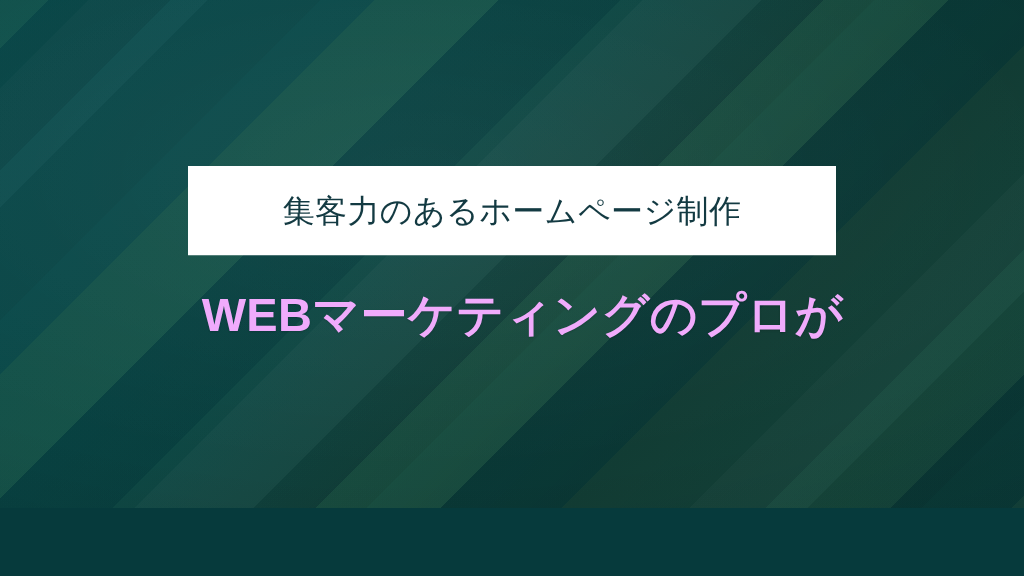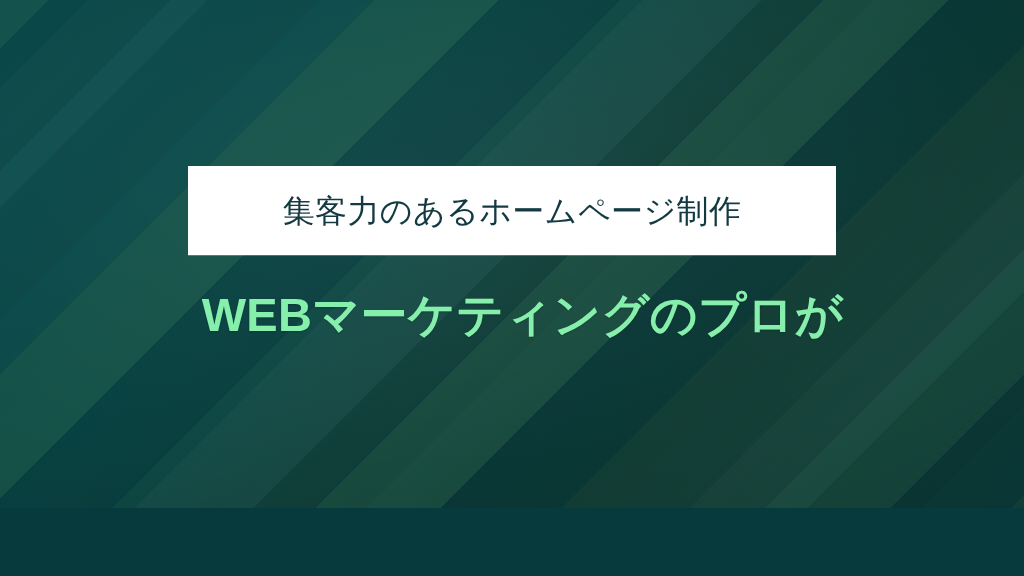--- a/index.html
+++ b/index.html
@@ -125,21 +125,21 @@
   .headline {
     position: absolute;
     left: 0;
     right: 0;
     top: 283px;
     text-align: center;
   }
 
   .headline-line {
     display: block;
-    color: #86efac;
+    color: #f0abfc;
     font-size: 47px;
     font-weight: bold;
     line-height: 1.38;
     letter-spacing: 0.006em;
     white-space: nowrap;
     text-shadow: 0 1px 2px rgba(0, 0, 0, 0.16);
     margin-left: 21px;
   }
 </style>
 </head>

